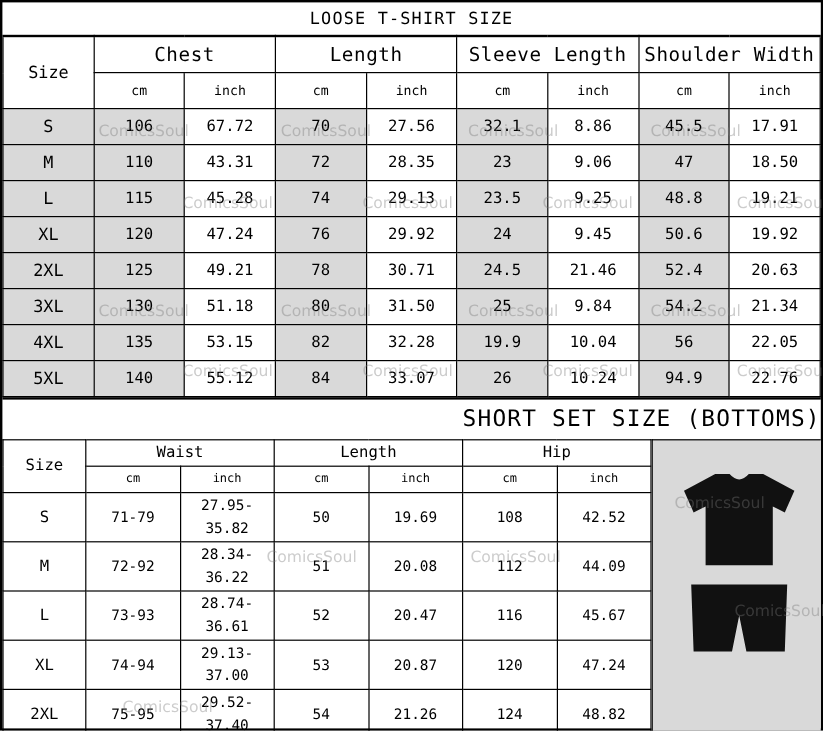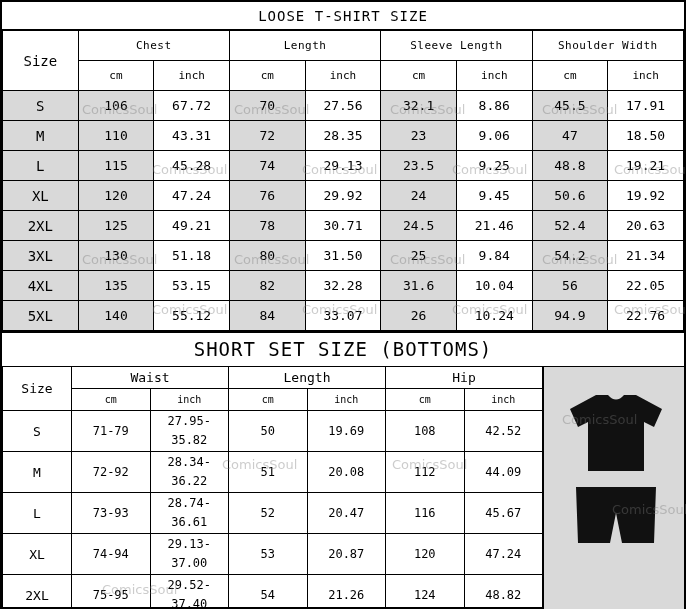--- a/index.html
+++ b/index.html
@@ -24,21 +24,21 @@
     background: #fff;
   }
   .title {
     text-align: center;
     font-size: 14px;
     letter-spacing: 1px;
     padding: 6px 0 5px 0;
     font-weight: normal;
   }
   .title2 {
-    text-align: center;
+    text-align: right;
     font-size: 19px;
     letter-spacing: 1px;
     padding: 5px 0 6px 0;
     border-top: 2px solid #000;
     font-weight: normal;
   }
   table {
     border-collapse: collapse;
     width: 100%;
     table-layout: fixed;
@@ -51,21 +51,21 @@
   }
   
   .t1 {
     border-top: 2px solid #000;
   }
   .t1 th, .t1 td {
     height: 27px;
     font-size: 13px;
   }
   .t1 .grouphdr {
-    font-size: 11px;
+    font-size: 16px;
     letter-spacing: 0.5px;
   }
   .t1 .unit {
     font-size: 11px;
   }
   .t1 .sizecol {
     background: #ffffff;
     font-size: 14px;
   }
   .t1 .shade {
@@ -223,21 +223,21 @@
         <td class="val white">9.84</td>
         <td class="val shade">54.2</td>
         <td class="val white">21.34</td>
       </tr>
       <tr>
         <td class="sizecol shade">4XL</td>
         <td class="val shade">135</td>
         <td class="val white">53.15</td>
         <td class="val shade">82</td>
         <td class="val white">32.28</td>
-        <td class="val shade">31.6</td>
+        <td class="val shade">19.9</td>
         <td class="val white">10.04</td>
         <td class="val shade">56</td>
         <td class="val white">22.05</td>
       </tr>
       <tr>
         <td class="sizecol shade">5XL</td>
         <td class="val shade">140</td>
         <td class="val white">55.12</td>
         <td class="val shade">84</td>
         <td class="val white">33.07</td>

